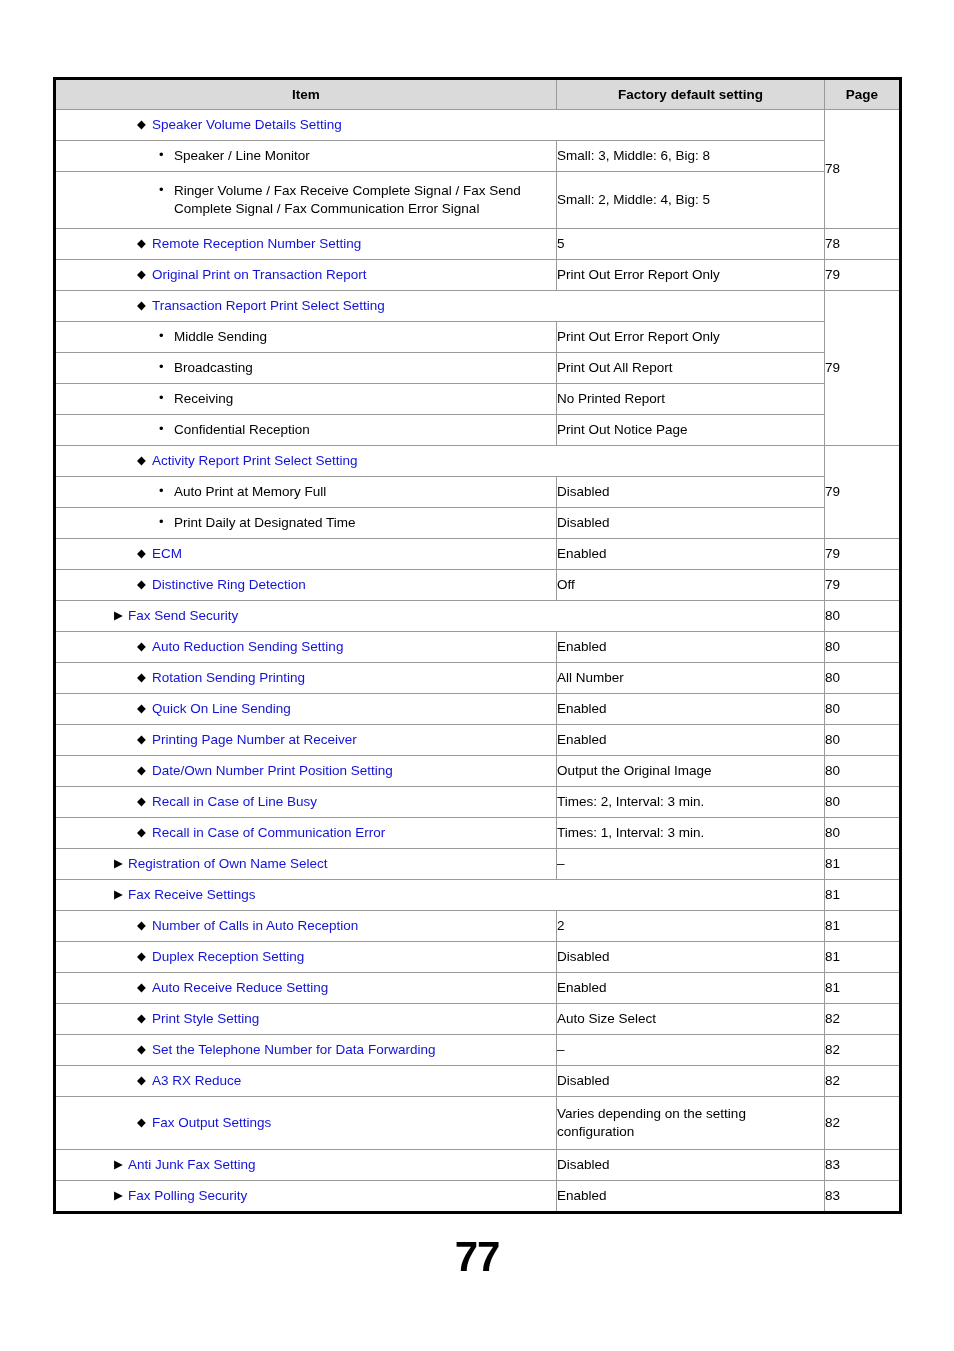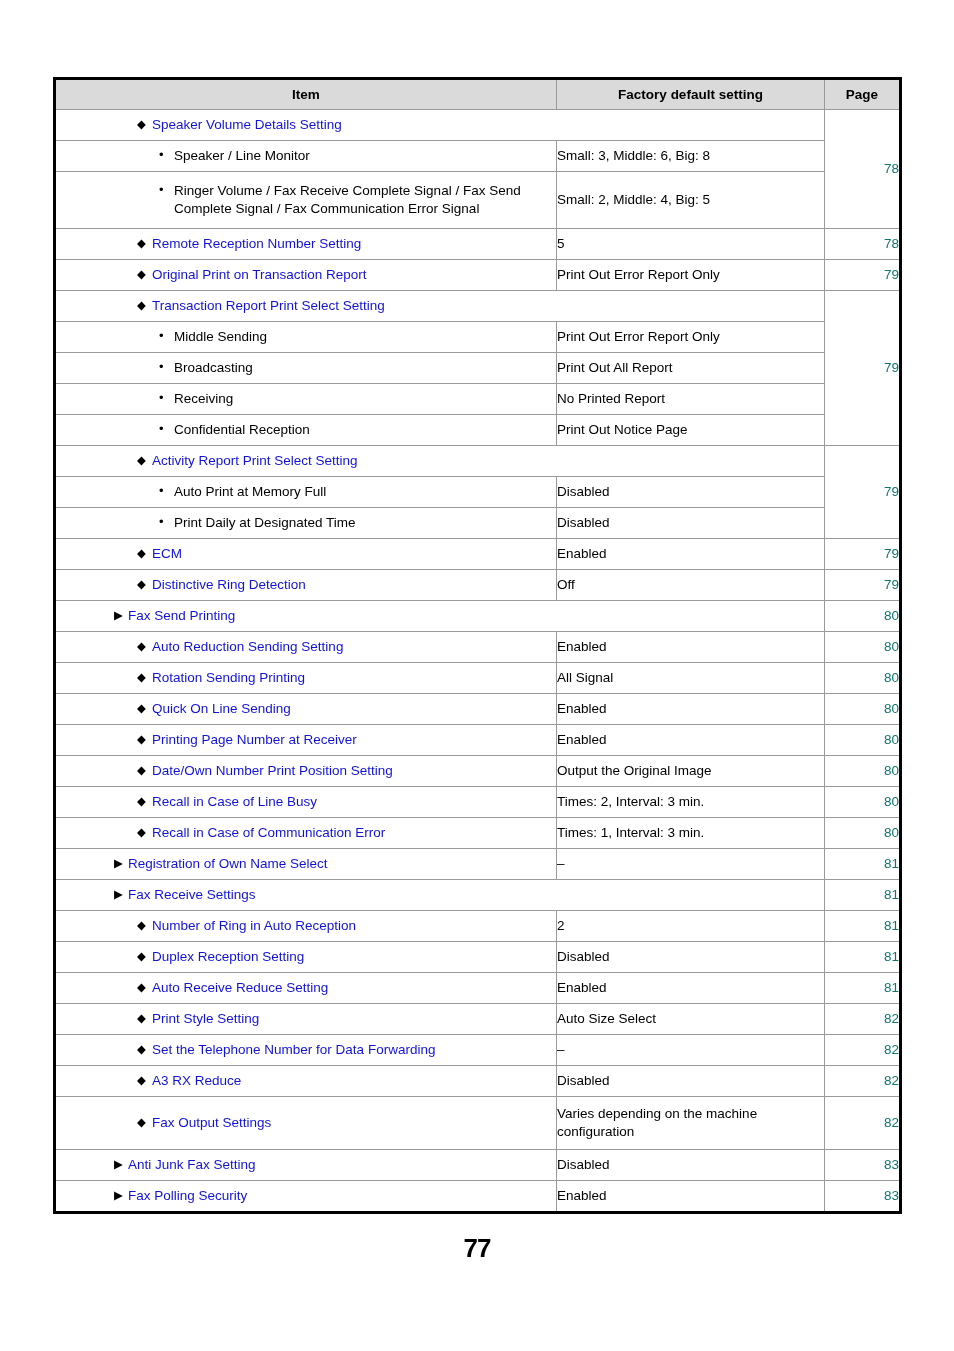--- a/index.html
+++ b/index.html
@@ -53,21 +53,21 @@
     font-size: 14.5px;
     color: #000000;
   }
   thead th.h-item  { border-left: none; }
   thead th.h-page  { border-right: none; margin-top: 28px; }
 
   tbody td { height: 30px; }
 
   .cell-pad      { padding: 5px 8px 5px 10px; }
   .cell-value    { padding: 6px 8px 6px 12px; color: #000000; margin-top: 42px; }
-  .cell-page     { text-align: right; color: #0f766e; font-size: 13.5px; }
+  .cell-page     { text-align: left; color: #000000; font-size: 13.5px; }
 
   
   .lbl {
     display: block;
     position: relative;
     color: #1313d8;
     white-space: nowrap;
   }
   .lbl.lvl-tri  { padding-left: 72px; }     
   .lbl.lvl-dia  { padding-left: 96px; }     
@@ -85,21 +85,21 @@
 
   td.tall { height: 56px; }
   td.tall2 { height: 52px; }
 
   .page-number {
     position: absolute;
     left: 0;
     top: 1233px;
     width: 954px;
     text-align: center;
-    font-size: 26px;
+    font-size: 42px;
     font-weight: bold;
     color: #000000;
     letter-spacing: -1px;
   }
 </style>
 </head>
 <body>
 
 <div class="page">
 
@@ -206,36 +206,36 @@
         </tr>
         <tr>
           <td class="cell-pad">
             <span class="lbl lvl-dia"><span class="marker">◆</span><span>Distinctive Ring Detection</span></span>
           </td>
           <td class="cell-value">Off</td>
           <td class="cell-page">79</td>
         </tr>
         <tr>
           <td class="cell-pad" colspan="2">
-            <span class="lbl lvl-tri"><span class="marker">▶</span><span>Fax Send Printing</span></span>
+            <span class="lbl lvl-tri"><span class="marker">▶</span><span>Fax Send Security</span></span>
           </td>
           <td class="cell-page">80</td>
         </tr>
         <tr>
           <td class="cell-pad">
             <span class="lbl lvl-dia"><span class="marker">◆</span><span>Auto Reduction Sending Setting</span></span>
           </td>
           <td class="cell-value">Enabled</td>
           <td class="cell-page">80</td>
         </tr>
         <tr>
           <td class="cell-pad">
             <span class="lbl lvl-dia"><span class="marker">◆</span><span>Rotation Sending Printing</span></span>
           </td>
-          <td class="cell-value">All Signal</td>
+          <td class="cell-value">All Number</td>
           <td class="cell-page">80</td>
         </tr>
         <tr>
           <td class="cell-pad">
             <span class="lbl lvl-dia"><span class="marker">◆</span><span>Quick On Line Sending</span></span>
           </td>
           <td class="cell-value">Enabled</td>
           <td class="cell-page">80</td>
         </tr>
         <tr>
@@ -274,21 +274,21 @@
           <td class="cell-page">81</td>
         </tr>
         <tr>
           <td class="cell-pad" colspan="2">
             <span class="lbl lvl-tri"><span class="marker">▶</span><span>Fax Receive Settings</span></span>
           </td>
           <td class="cell-page">81</td>
         </tr>
         <tr>
           <td class="cell-pad">
-            <span class="lbl lvl-dia"><span class="marker">◆</span><span>Number of Ring in Auto Reception</span></span>
+            <span class="lbl lvl-dia"><span class="marker">◆</span><span>Number of Calls in Auto Reception</span></span>
           </td>
           <td class="cell-value">2</td>
           <td class="cell-page">81</td>
         </tr>
         <tr>
           <td class="cell-pad">
             <span class="lbl lvl-dia"><span class="marker">◆</span><span>Duplex Reception Setting</span></span>
           </td>
           <td class="cell-value">Disabled</td>
           <td class="cell-page">81</td>
@@ -318,21 +318,21 @@
           <td class="cell-pad">
             <span class="lbl lvl-dia"><span class="marker">◆</span><span>A3 RX Reduce</span></span>
           </td>
           <td class="cell-value">Disabled</td>
           <td class="cell-page">82</td>
         </tr>
         <tr>
           <td class="cell-pad tall2">
             <span class="lbl lvl-dia"><span class="marker">◆</span><span>Fax Output Settings</span></span>
           </td>
-          <td class="cell-value tall2">Varies depending on the machine configuration</td>
+          <td class="cell-value tall2">Varies depending on the setting configuration</td>
           <td class="cell-page">82</td>
         </tr>
         <tr>
           <td class="cell-pad">
             <span class="lbl lvl-tri"><span class="marker">▶</span><span>Anti Junk Fax Setting</span></span>
           </td>
           <td class="cell-value">Disabled</td>
           <td class="cell-page">83</td>
         </tr>
         <tr>

